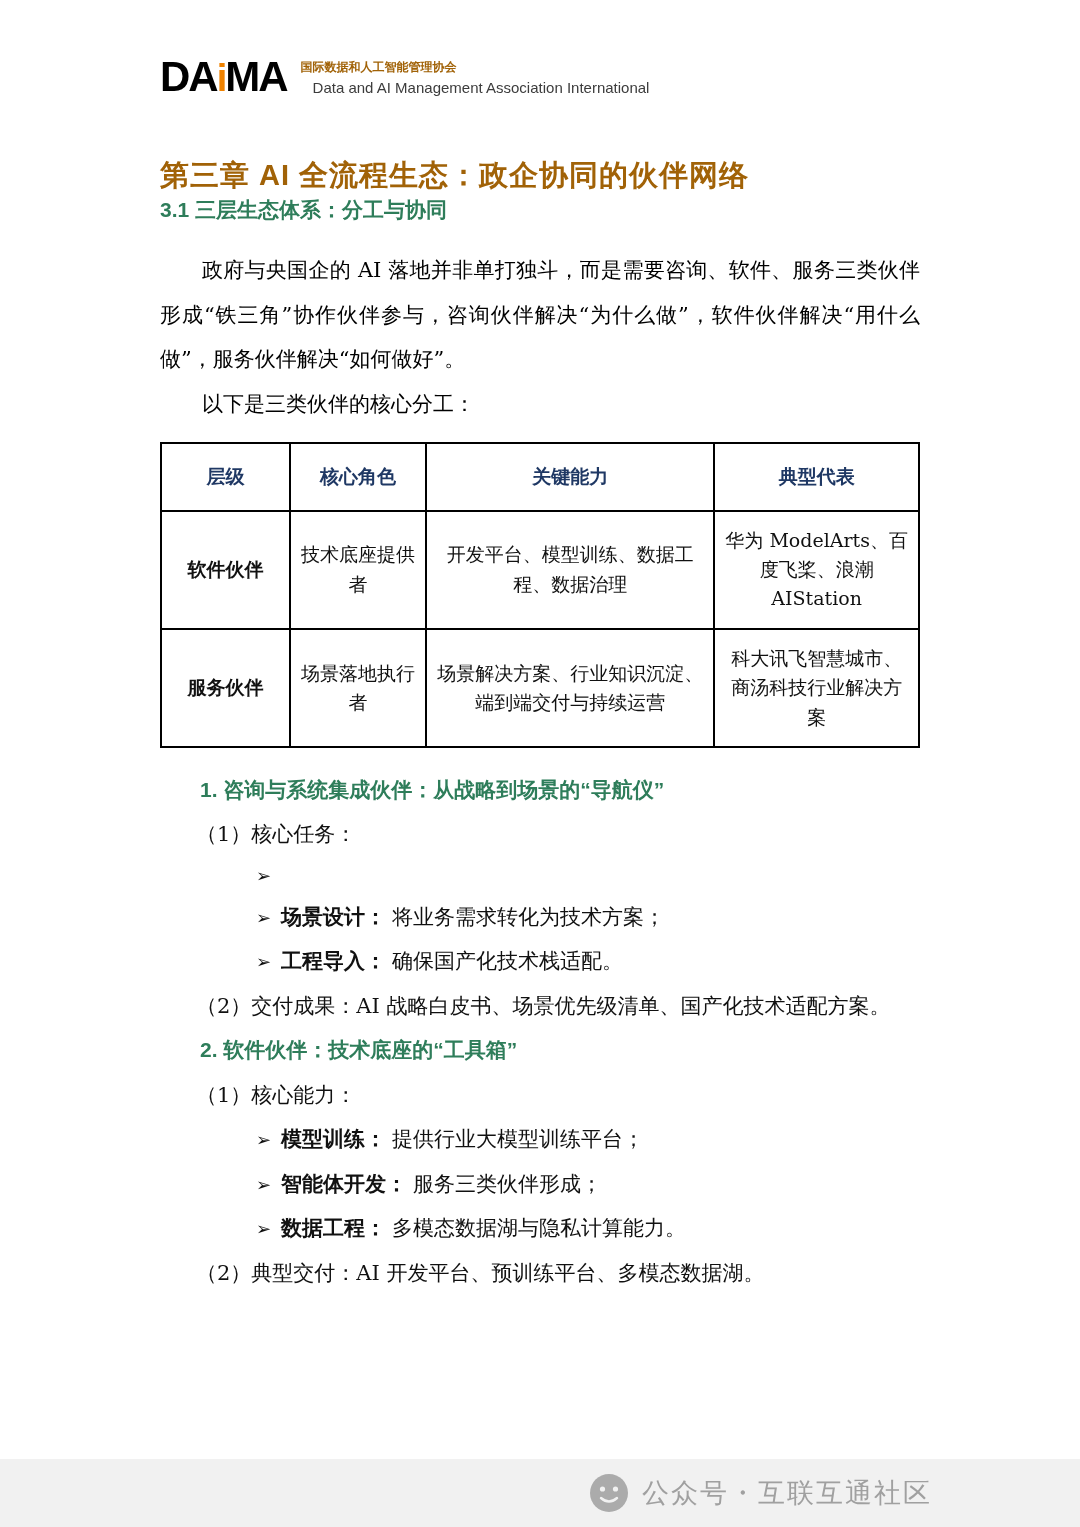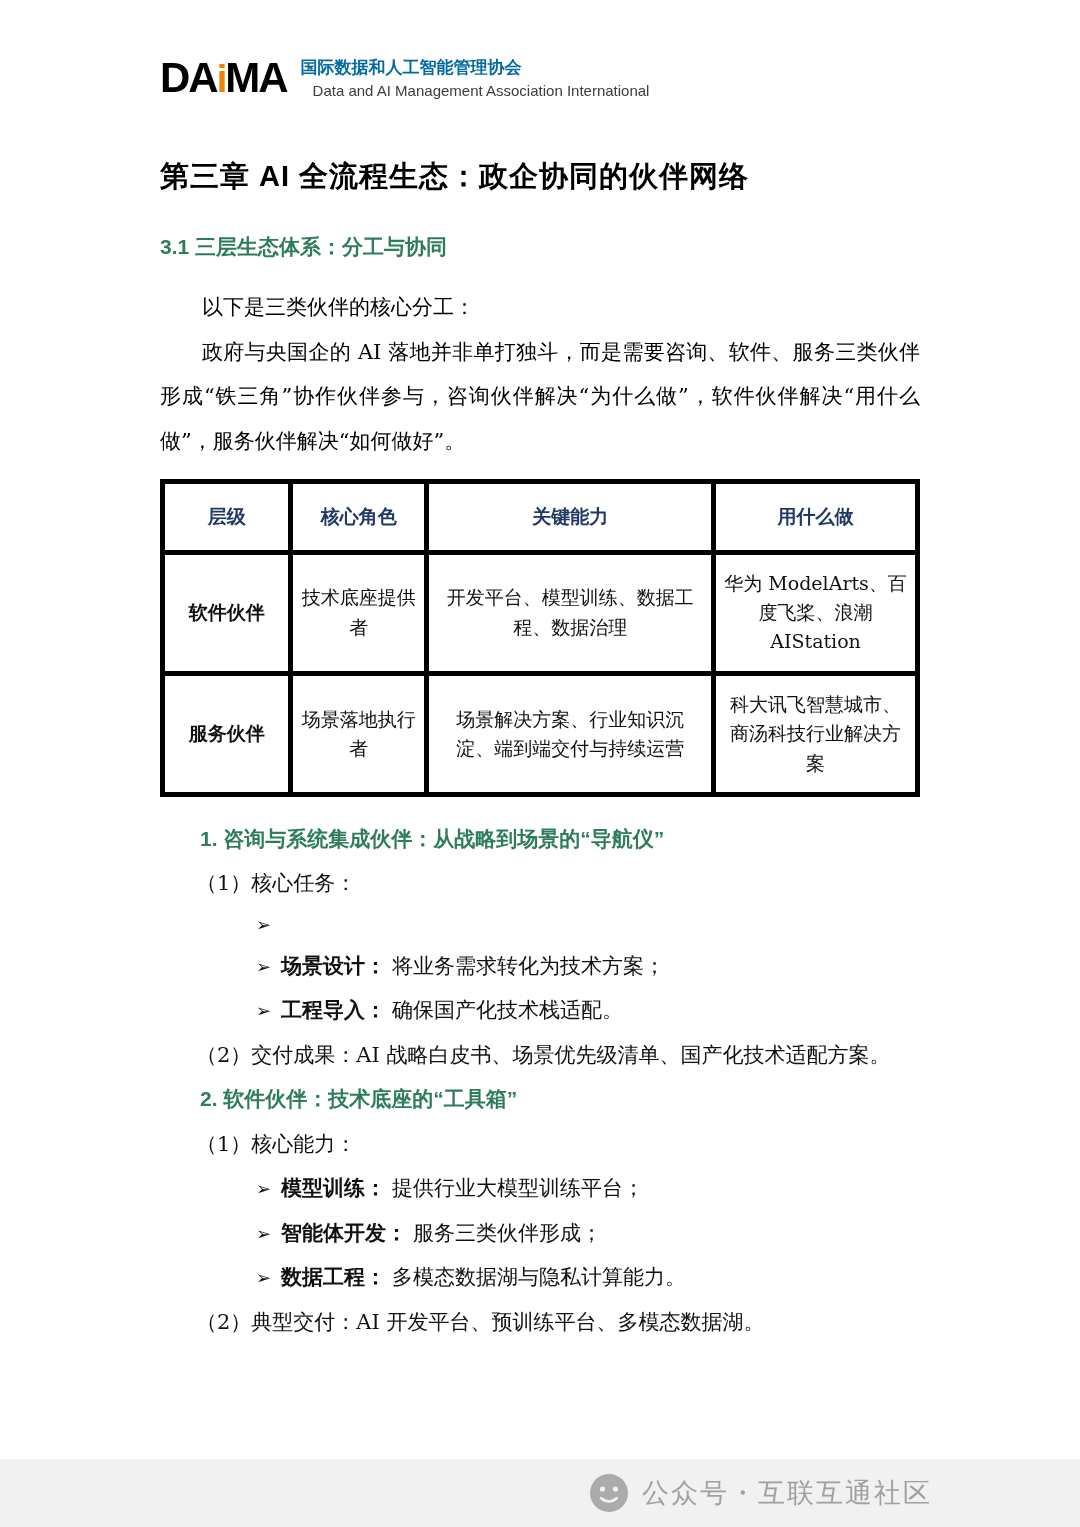--- a/index.html
+++ b/index.html
@@ -18,48 +18,48 @@
   }
   
   .logo-row { display: flex; align-items: center; gap: 14px; margin-bottom: 58px; }
   .logo-mark {
     font-family: "Liberation Sans", sans-serif;
     font-weight: bold; font-size: 42px; letter-spacing: -2px; color: #000;
     line-height: 1;
   }
   .logo-mark .logo-i { color: #ef8200; font-size: 38px; }
   .org-lines { display: flex; flex-direction: column; gap: 3px; }
-  .org-cn { font-family: "Liberation Sans", sans-serif; font-weight: bold; font-size: 17px; color: #0369a1; }
+  .org-cn { font-family: "Liberation Sans", sans-serif; font-weight: bold; font-size: 12px; color: #a16207; }
   .org-en { font-family: "Liberation Sans", sans-serif; font-size: 15px; color: #3c3c3c; padding-left: 12px; }
 
   
   .chapter-title {
-    color: #000000; font-size: 29px; font-weight: bold;
+    color: #a16207; font-size: 29px; font-weight: bold;
     font-family: "Liberation Sans", sans-serif;
-    margin-bottom: 36px; letter-spacing: 1px;
+    letter-spacing: 1px;
   }
   .section-title {
     color: #2e7d5a; font-size: 21px; font-weight: bold;
     font-family: "Liberation Sans", sans-serif;
     margin-bottom: 24px;
   }
 
   
   .body-p {
     font-size: 21px; line-height: 2.12; text-align: justify;
     text-indent: 2em; color: #000;
   }
 
   
   table.eco-table {
     width: 100%; border-collapse: collapse; margin: 16px 0 20px 0;
     font-size: 19px;
   }
   table.eco-table th, table.eco-table td {
-    border: 5px solid #000000; text-align: center; vertical-align: middle;
+    border: 2px solid #000000; text-align: center; vertical-align: middle;
     padding: 14px 8px; line-height: 1.55;
   }
   table.eco-table th { color: #1f3864; font-weight: bold; padding: 18px 8px; }
   table.eco-table td.lvl { font-weight: bold; }
   .col-level { width: 17%; } .col-role { width: 18%; }
   .col-cap { width: 38%; } .col-rep { width: 27%; }
 
   
   .green-sub {
     color: #2e7d5a; font-size: 21px; font-weight: bold;
@@ -106,36 +106,36 @@
     <div class="logo-mark"><span>DA</span><span class="logo-i">i</span><span>MA</span></div>
     <div class="org-lines">
       <div class="org-cn">国际数据和人工智能管理协会</div>
       <div class="org-en">Data and AI Management Association International</div>
     </div>
   </div>
 
   <div class="chapter-title">第三章 AI 全流程生态：政企协同的伙伴网络</div>
   <div class="section-title">3.1 三层生态体系：分工与协同</div>
 
+  <p class="body-p">政府与央国企的 AI 落地并非单打独斗，而是需要咨询、软件、服务三类伙伴形成“铁三角”协作伙伴参与，咨询伙伴解决“为什么做”，软件伙伴解决“用什么做”，服务伙伴解决“如何做好”。</p>
   <p class="body-p">以下是三类伙伴的核心分工：</p>
-  <p class="body-p">政府与央国企的 AI 落地并非单打独斗，而是需要咨询、软件、服务三类伙伴形成“铁三角”协作伙伴参与，咨询伙伴解决“为什么做”，软件伙伴解决“用什么做”，服务伙伴解决“如何做好”。</p>
 
   <table class="eco-table">
     <colgroup>
       <col class="col-level">
         <col class="col-role">
         <col class="col-cap">
         <col class="col-rep">
     </colgroup>
     <thead>
       <tr>
         <th>层级</th>
         <th>核心角色</th>
         <th>关键能力</th>
-        <th>用什么做</th>
+        <th>典型代表</th>
       </tr>
     </thead>
     <tbody>
       <tr>
         <td class="lvl">软件伙伴</td>
         <td>技术底座提供者</td>
         <td>开发平台、模型训练、数据工程、数据治理</td>
         <td>华为 ModelArts、百度飞桨、浪潮 AIStation</td>
       </tr>
       <tr>

